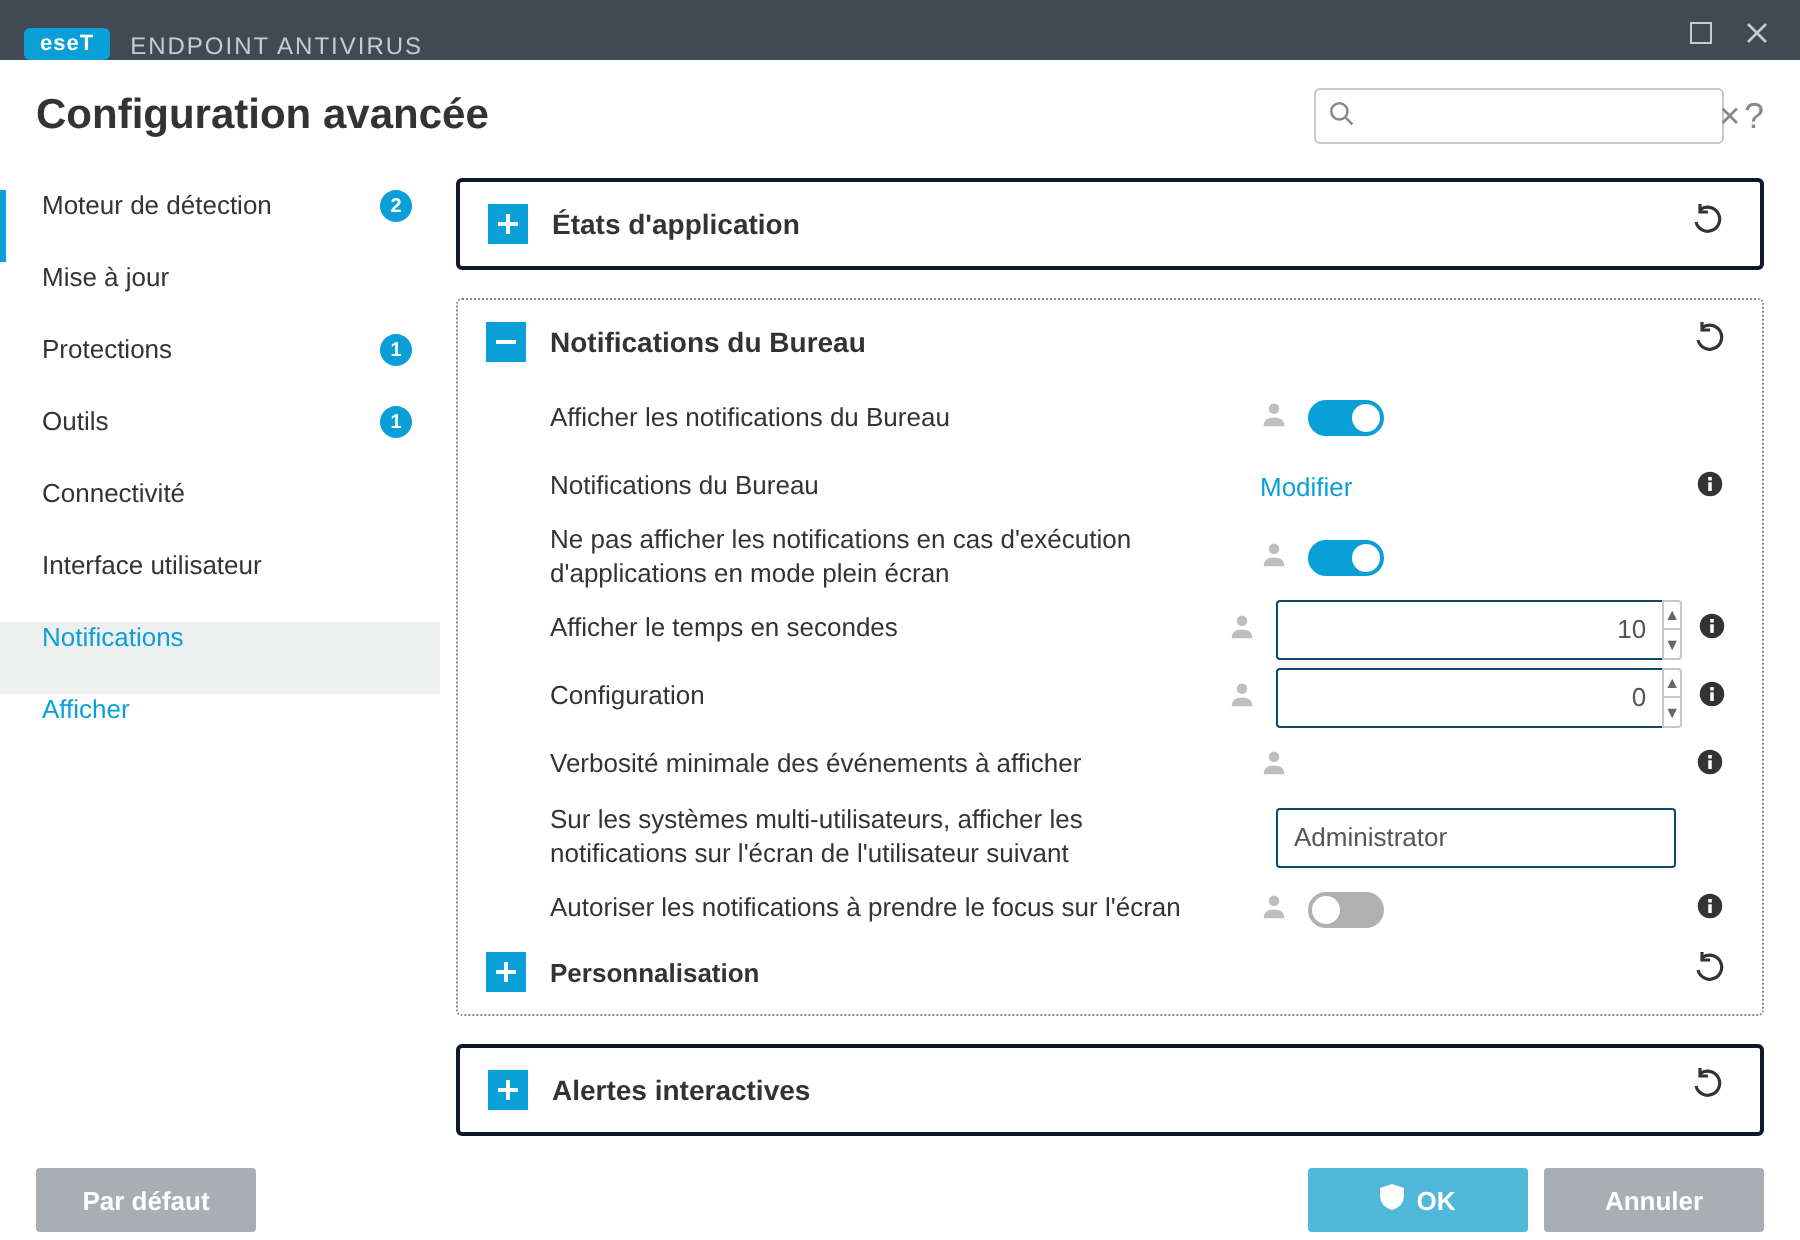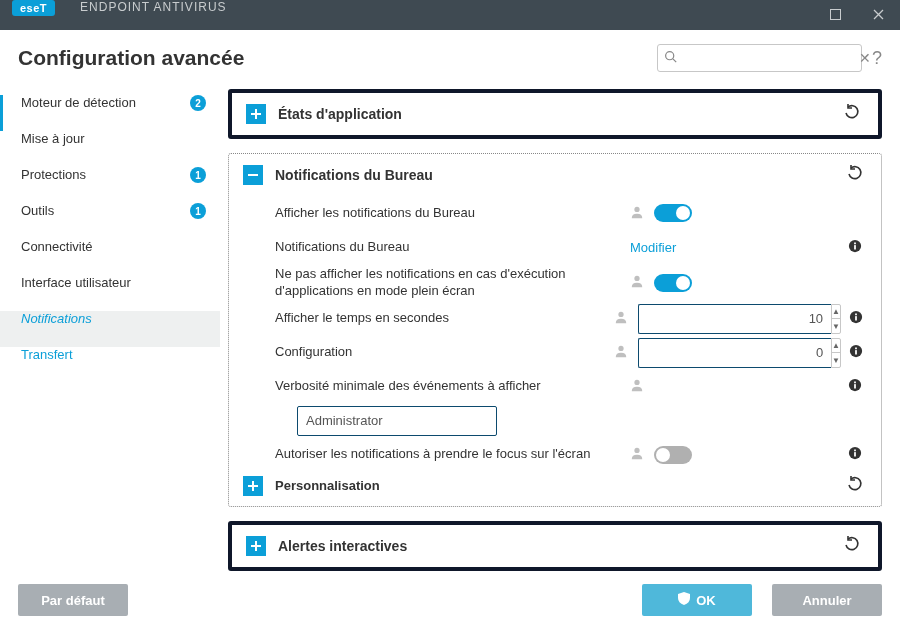--- a/index.html
+++ b/index.html
@@ -12,24 +12,23 @@
     height: 620px;
     overflow: hidden;
     display: flex;
     flex-direction: column;
   }
   
   .titlebar {
     height: 30px;
     background: #3f4a52;
     display: flex;
-    align-items: flex-start;
+    align-items: flex-end;
     padding: 0 8px 0 12px;
     color: #d0d4d7;
-    gap: 15px;
   }
   .brand-badge {
     background: #0b9fd8;
     color: #fff;
     font-weight: 700;
     font-size: 11px;
     letter-spacing: 0.5px;
     padding: 2px 8px;
     border-radius: 3px;
     margin-right: 10px;
@@ -103,21 +102,21 @@
   .side-item {
     display: flex;
     align-items: flex-start;
     height: 36px;
     padding: 0 14px 0 18px;
     border-left: 3px solid transparent;
     cursor: pointer;
     color: #333;
   }
   .side-item.l2 { padding-left: 18px; color: #0b9fd8; font-weight: 400; }
-  .side-item.selected { background: #eef0f0; color: #0b9fd8; font-style: italic; }
+  .side-item.selected { background: #eef0f0; color: #0b9fd8; }
   .side-item.marked { border-left-color: #0b9fd8; }
   .side-item .lbl { flex: 1; }
   .count-badge {
     background: #0b9fd8;
     color: #fff;
     font-size: 10px;
     font-weight: 700;
     border-radius: 9px;
     min-width: 16px;
     height: 16px;
@@ -128,21 +127,21 @@
     margin-left: 6px;
   }
 
   
   .main {
     flex: 1;
     padding: 6px 18px 6px 8px;
     overflow-y: auto;
   }
   .panel {
-    border: 4px solid #0f172a;
+    border: 2px solid #0f172a;
     border-radius: 3px;
     margin-bottom: 14px;
     background: #fff;
   }
   .panel.expanded { border: 1px dotted #888; }
   .panel-head {
     display: flex;
     align-items: center;
     height: 42px;
     padding: 0 14px;
@@ -254,21 +253,21 @@
   }
   .subsection .exp-btn { margin-right: 12px; }
   .subsection .sub-title { font-weight: 700; flex:1; }
 
   
   .footer {
     height: 40px;
     display: flex;
     align-items: center;
     padding: 0 18px;
-    gap: 20px;
+    gap: 8px;
   }
   .btn {
     height: 32px;
     min-width: 110px;
     border: none;
     border-radius: 2px;
     font-size: 13px;
     font-weight: 600;
     cursor: pointer;
     display: inline-flex;
@@ -339,21 +338,21 @@
     <div class="side-item">
       <span class="lbl">Connectivité</span>
     </div>
     <div class="side-item">
       <span class="lbl">Interface utilisateur</span>
     </div>
     <div class="side-item l2 selected">
       <span class="lbl">Notifications</span>
     </div>
     <div class="side-item l2">
-      <span class="lbl">Transfert</span>
+      <span class="lbl">Afficher</span>
     </div>
   </div>
 
   <div class="main">
 
     <div class="panel">
       <div class="panel-head">
         <span class="exp-btn">
           <svg width="12" height="12" viewBox="0 0 12 12">
               <path d="M6 1 V11 M1 6 H11" stroke="#fff" stroke-width="2"></path>
@@ -493,20 +492,21 @@
           <div class="info">
             <svg width="14" height="14" viewBox="0 0 16 16">
                 <circle cx="8" cy="8" r="7" fill="#333"></circle>
                 <rect x="7" y="7" width="2" height="5" fill="#fff"></rect>
                 <rect x="7" y="4" width="2" height="2" fill="#fff"></rect>
               </svg>
           </div>
         </div>
 
         <div class="row">
+          <div class="label">Sur les systèmes multi-utilisateurs, afficher les notifications sur l'écran de l'utilisateur suivant</div>
           <div class="control">
             <span style="width:14px"></span>
             <input class="text-input" value="Administrator" style="">
           </div>
           <div class="info"></div>
         </div>
 
         <div class="row">
           <div class="label">Autoriser les notifications à prendre le focus sur l'écran</div>
           <div class="control">

